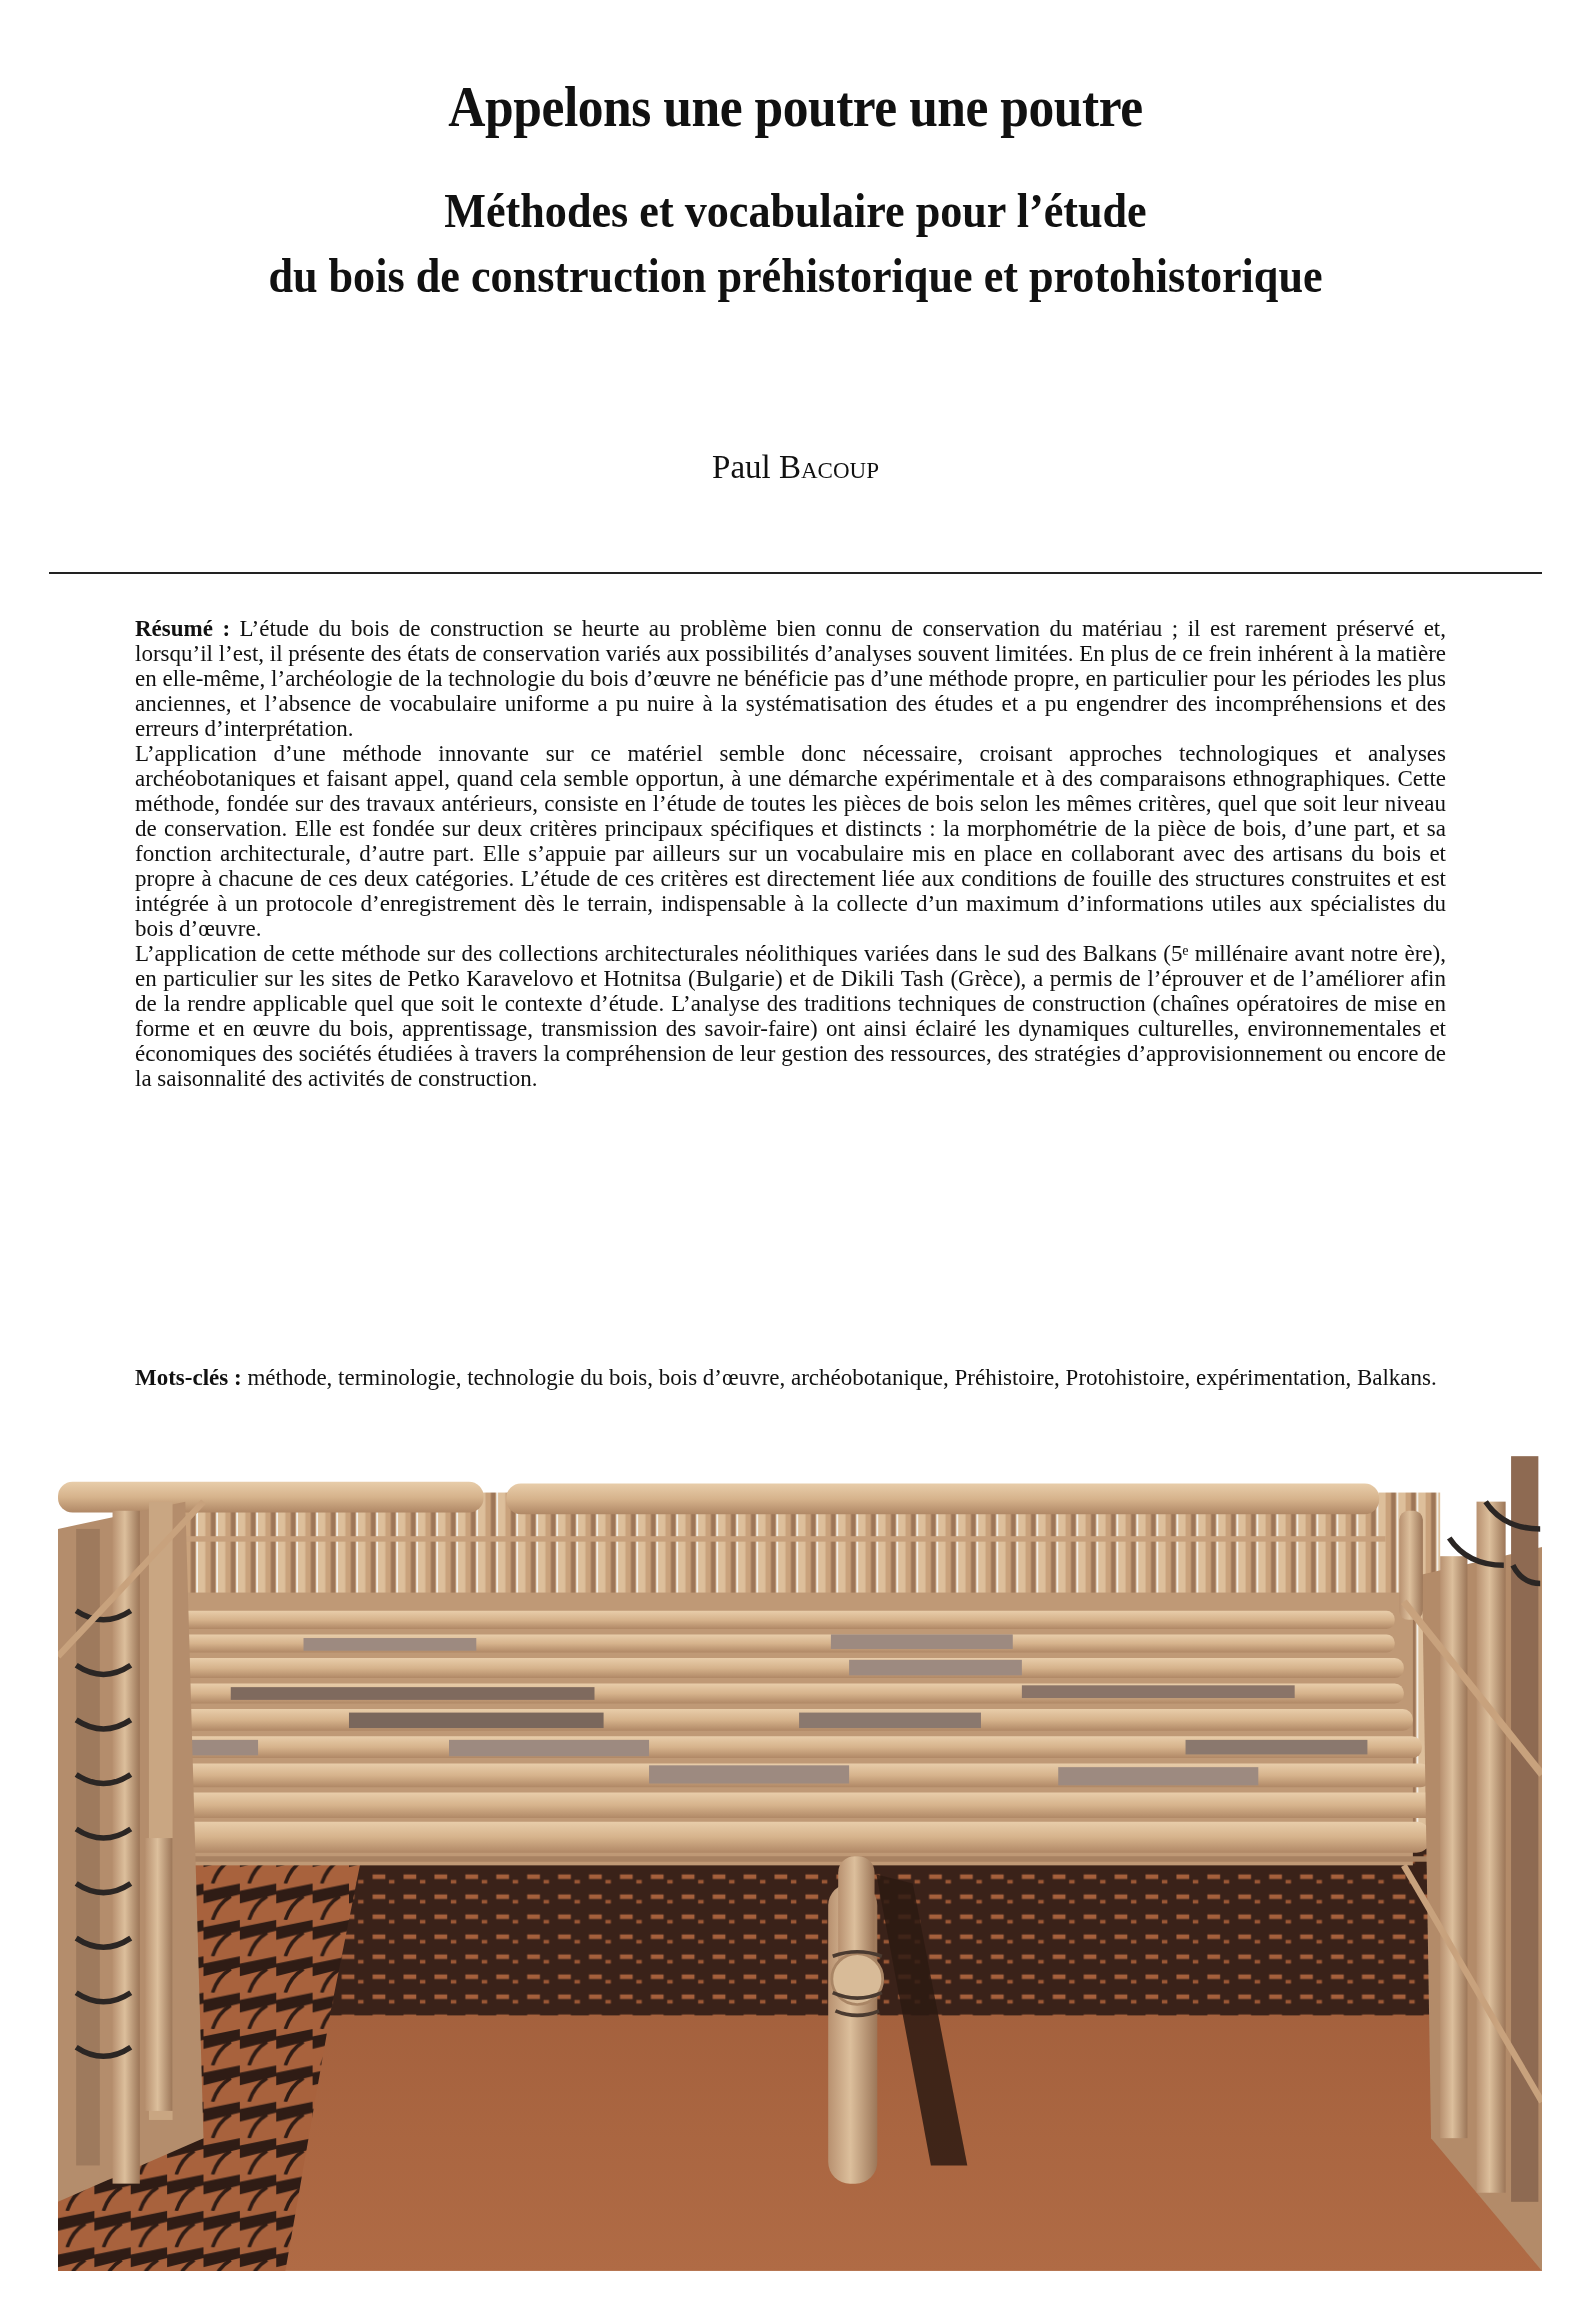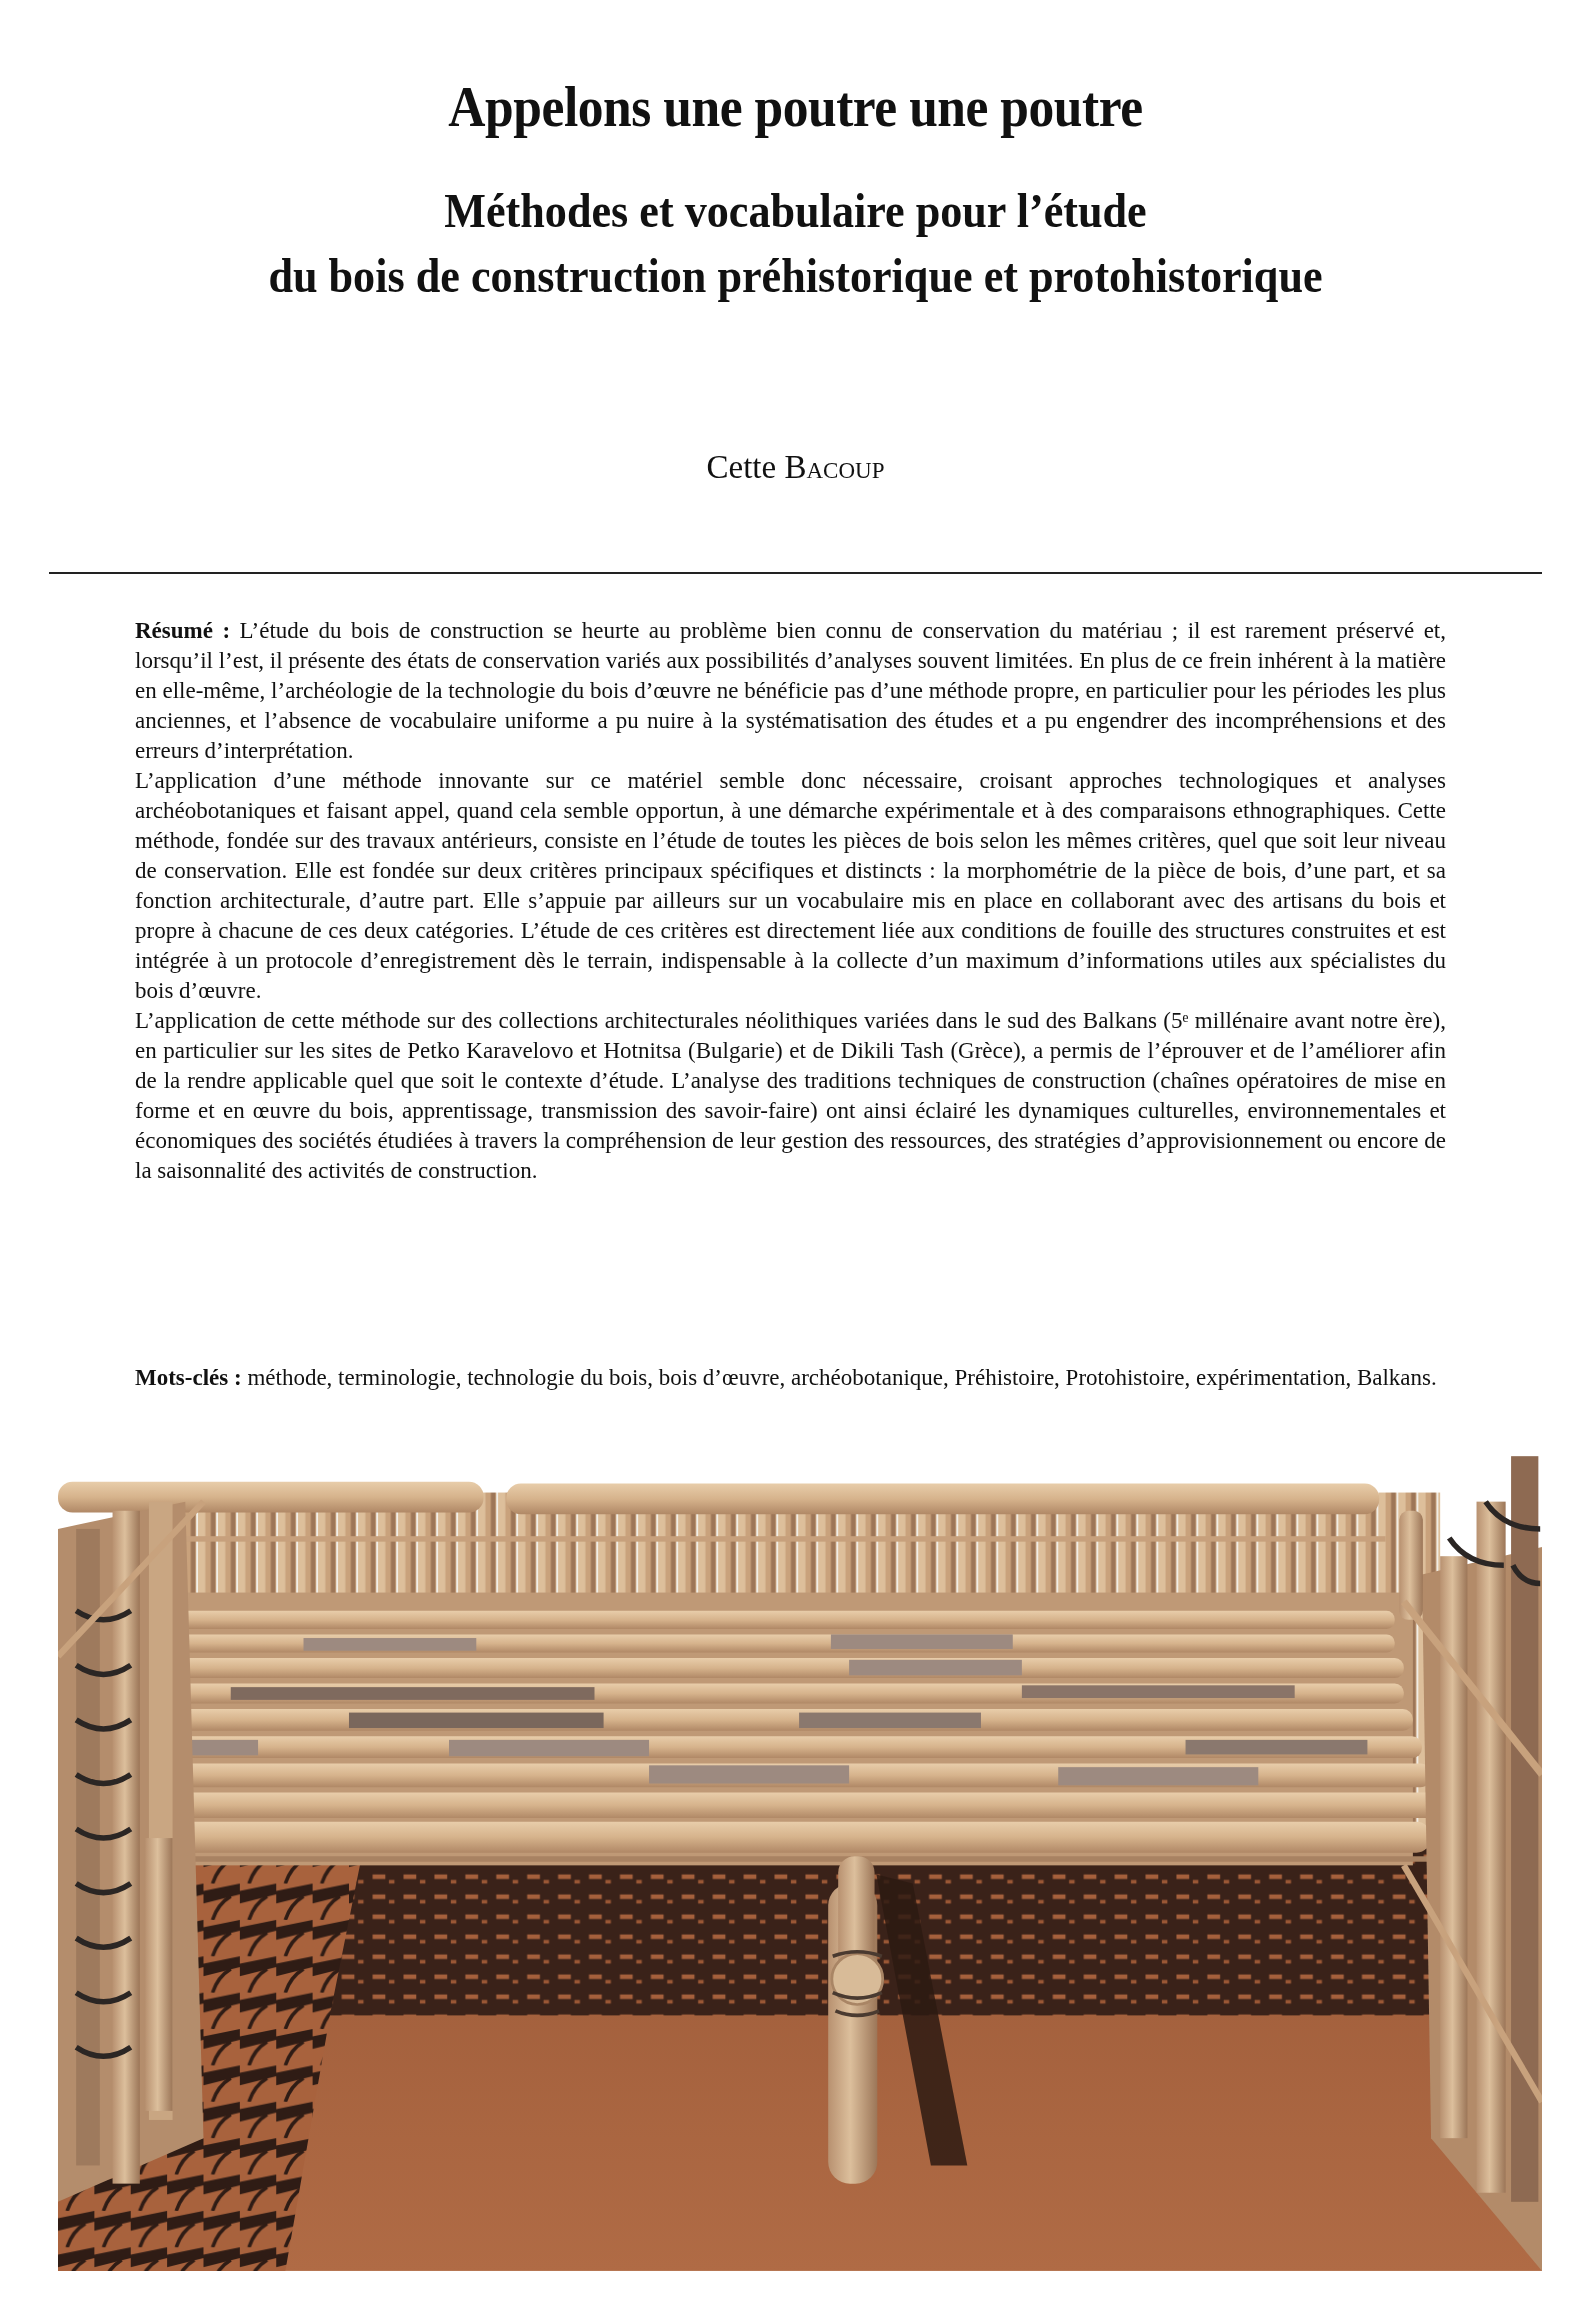--- a/index.html
+++ b/index.html
@@ -21,21 +21,21 @@
     .author {
       position: absolute; left: 0; width: 1591px; top: 447px; text-align: center;
       font-size: 33px; line-height: 40px;
     }
     .author .sc { font-variant: small-caps; }
     .rule {
       position: absolute; left: 49px; width: 1493px; top: 572px; height: 1.8px; background: #222;
     }
     .abstract {
       position: absolute; left: 135px; width: 1311px; top: 616px;
-      font-size: 23px; line-height: 30px; text-align: justify;
+      font-size: 23px; line-height: 25px; text-align: justify;
       hyphens: manual;
     }
     .abstract p { margin: 0; }
     .abstract .lbl { font-weight: bold; }
     .keywords {
       position: absolute; left: 135px; width: 1311px; top: 1361px;
       font-size: 23px; line-height: 34px; text-align: justify;
     }
     .keywords .lbl { font-weight: bold; margin-top: 24px; }
     .figure {
@@ -47,21 +47,21 @@
 <body>
 
 <div class="title">Appelons une poutre une poutre</div>
 
 <div class="subtitle">
   <span>Méthodes et vocabulaire pour l’étude</span>
   <span>du bois de construction préhistorique et protohistorique</span>
 </div>
 
 <div class="author">
-  <span>Cette</span>
+  <span>Paul</span>
   <span class="sc">Bacoup</span>
 </div>
 
 <div class="rule"></div>
 
 <div class="abstract">
   <p><span class="lbl">Résumé :</span><span> L’étude du bois de construction se heurte au problème bien connu de conservation du matériau ; il est rarement préservé et, lorsqu’il l’est, il présente des états de conservation variés aux possibilités d’analyses souvent limitées. En plus de ce frein inhérent à la matière en elle-même, l’archéologie de la technologie du bois d’œuvre ne bénéficie pas d’une méthode propre, en particulier pour les périodes les plus anciennes, et l’absence de vocabulaire uniforme a pu nuire à la systématisation des études et a pu engendrer des incompréhensions et des erreurs d’interprétation.</span></p>
   <p>L’application d’une méthode innovante sur ce matériel semble donc nécessaire, croisant approches technologiques et analyses archéobotaniques et faisant appel, quand cela semble opportun, à une démarche expérimentale et à des comparaisons ethnographiques. Cette méthode, fondée sur des travaux antérieurs, consiste en l’étude de toutes les pièces de bois selon les mêmes critères, quel que soit leur niveau de conservation. Elle est fondée sur deux critères principaux spécifiques et distincts : la morphométrie de la pièce de bois, d’une part, et sa fonction architecturale, d’autre part. Elle s’appuie par ailleurs sur un vocabulaire mis en place en collaborant avec des artisans du bois et propre à chacune de ces deux catégories. L’étude de ces critères est directement liée aux conditions de fouille des structures construites et est intégrée à un protocole d’enregistrement dès le terrain, indispensable à la collecte d’un maximum d’informations utiles aux spécialistes du bois d’œuvre.</p>
   <p>L’application de cette méthode sur des collections architecturales néolithiques variées dans le sud des Balkans (5ᵉ millénaire avant notre ère), en particulier sur les sites de Petko Karavelovo et Hotnitsa (Bulgarie) et de Dikili Tash (Grèce), a permis de l’éprouver et de l’améliorer afin de la rendre applicable quel que soit le contexte d’étude. L’analyse des traditions techniques de construction (chaînes opératoires de mise en forme et en œuvre du bois, apprentissage, transmission des savoir-faire) ont ainsi éclairé les dynamiques culturelles, environnementales et économiques des sociétés étudiées à travers la compréhension de leur gestion des ressources, des stratégies d’approvisionnement ou encore de la saisonnalité des activités de construction.</p>
 </div>

